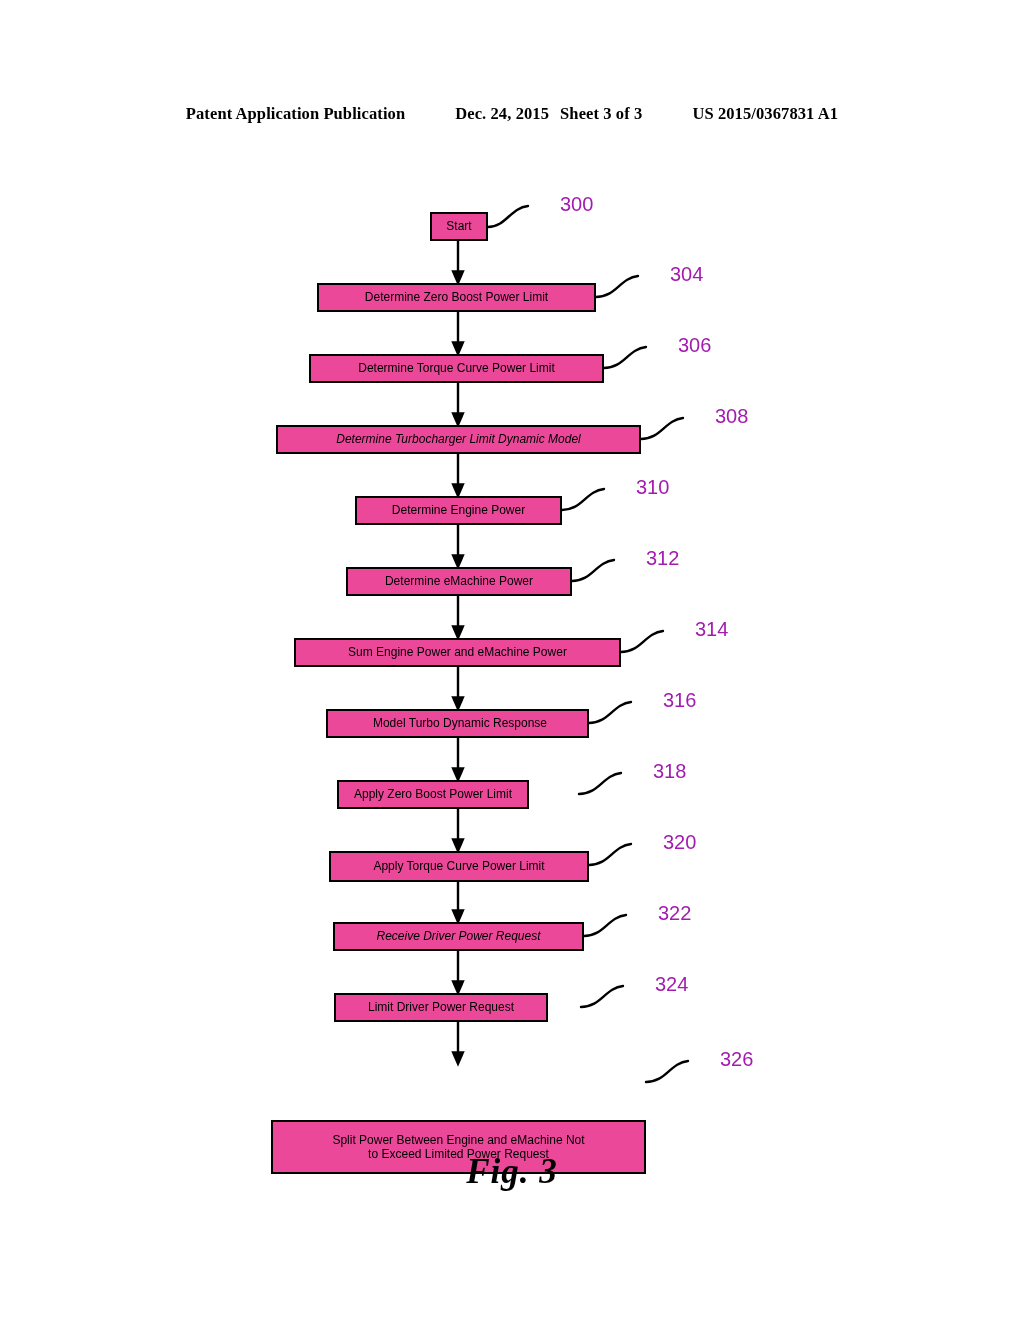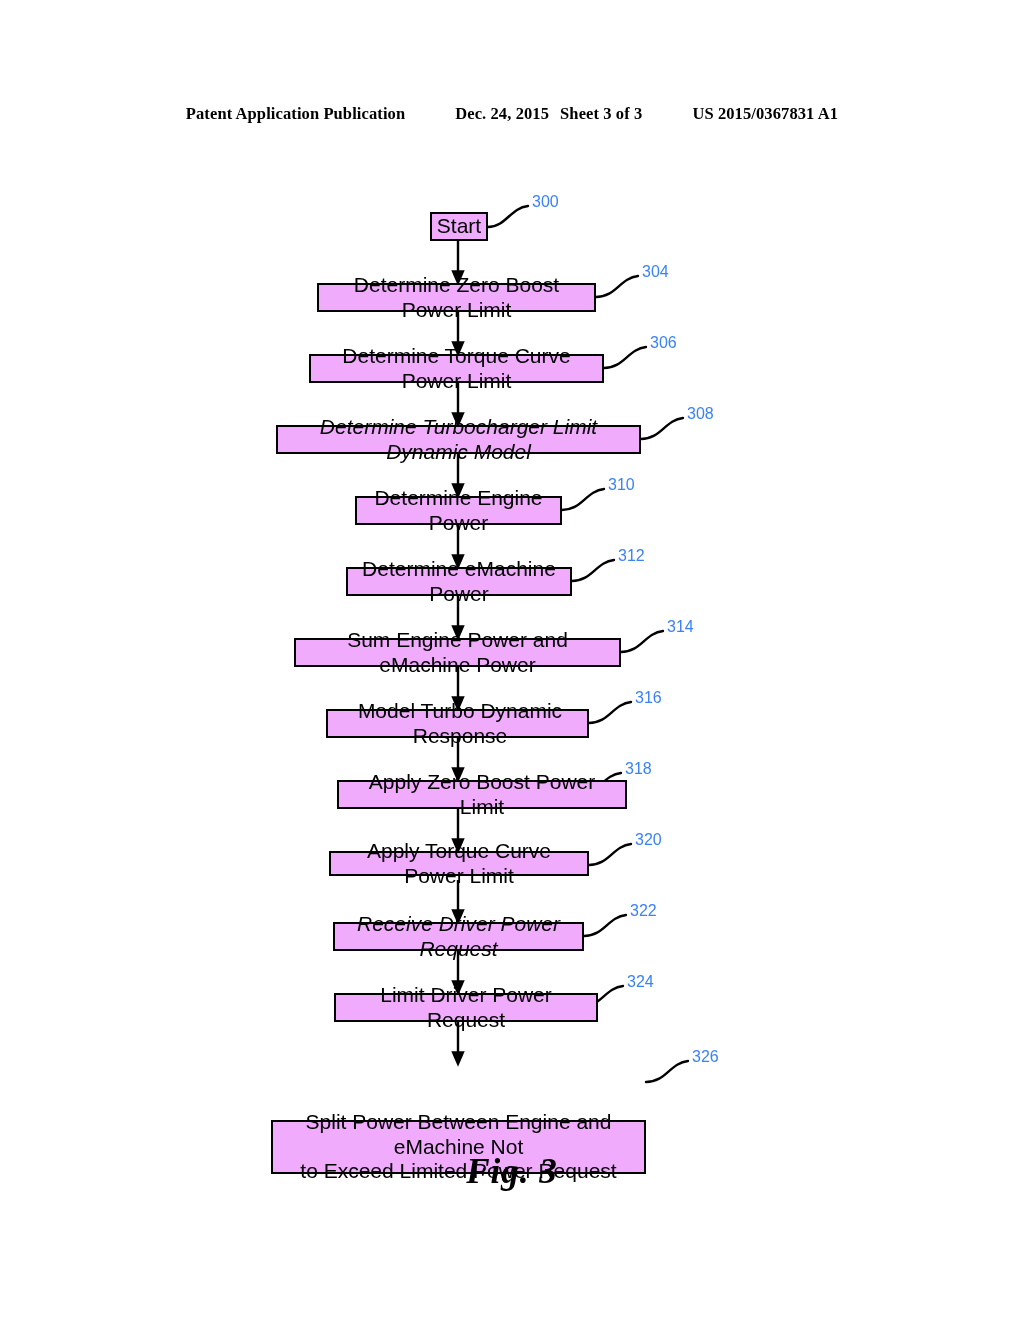--- a/index.html
+++ b/index.html
@@ -51,40 +51,41 @@
     left: 0;
     top: 0;
     width: 1024px;
     height: 1320px;
     pointer-events: none;
   }
 
   .node {
     position: absolute;
     border: 2px solid #000000;
-    background: #f0abfc;
+    background: #ec4899;
     display: flex;
     align-items: center;
     justify-content: center;
     text-align: center;
     font-family: "Liberation Sans", sans-serif;
-    font-size: 21px;
+    font-size: 12px;
     line-height: 1.18;
     color: #000000;
     padding: 0 6px;
     white-space: pre-line;
   }
 
   .ref-num {
     position: absolute;
     font-family: "Liberation Sans", sans-serif;
-    font-size: 16px;
-    color: #3b82f6;
+    font-size: 20px;
+    color: #a21caf;
     white-space: nowrap;
     line-height: 1;
+    margin-left: 28px;
   }
 
   
   #figure-caption {
     position: absolute;
     left: 0;
     top: 1152px;
     width: 1024px;
     text-align: center;
     font-family: "Liberation Serif", serif;
@@ -155,27 +156,27 @@
   <div class="node" style="left:276px; top:425px; width:365px; height:29px;font-style:italic;">Determine Turbocharger Limit Dynamic Model</div>
 
   <div class="node" style="left:355px; top:496px; width:207px; height:29px;">Determine Engine Power</div>
 
   <div class="node" style="left:346px; top:567px; width:226px; height:29px;">Determine eMachine Power</div>
 
   <div class="node" style="left:294px; top:638px; width:327px; height:29px;">Sum Engine Power and eMachine Power</div>
 
   <div class="node" style="left:326px; top:709px; width:263px; height:29px;padding-left:11px;">Model Turbo Dynamic Response</div>
 
-  <div class="node" style="left:337px; top:780px; width:290px; height:29px;">Apply Zero Boost Power Limit</div>
+  <div class="node" style="left:337px; top:780px; width:192px; height:29px;">Apply Zero Boost Power Limit</div>
 
-  <div class="node" style="left:329px; top:851px; width:260px; height:25px;">Apply Torque Curve Power Limit</div>
+  <div class="node" style="left:329px; top:851px; width:260px; height:31px;">Apply Torque Curve Power Limit</div>
 
   <div class="node" style="left:333px; top:922px; width:251px; height:29px;font-style:italic;">Receive Driver Power Request</div>
 
-  <div class="node" style="left:334px; top:993px; width:264px; height:29px;">Limit Driver Power Request</div>
+  <div class="node" style="left:334px; top:993px; width:214px; height:29px;">Limit Driver Power Request</div>
 
   <div class="node" style="left:271px; top:1120px; width:375px; height:54px;">Split Power Between Engine and eMachine Not
 to Exceed Limited Power Request</div>
 
   <div class="ref-num" style="left:532px; top:194px;">300</div>
   <div class="ref-num" style="left:642px; top:264px;">304</div>
   <div class="ref-num" style="left:650px; top:335px;">306</div>
   <div class="ref-num" style="left:687px; top:406px;">308</div>
   <div class="ref-num" style="left:608px; top:477px;">310</div>
   <div class="ref-num" style="left:618px; top:548px;">312</div>

